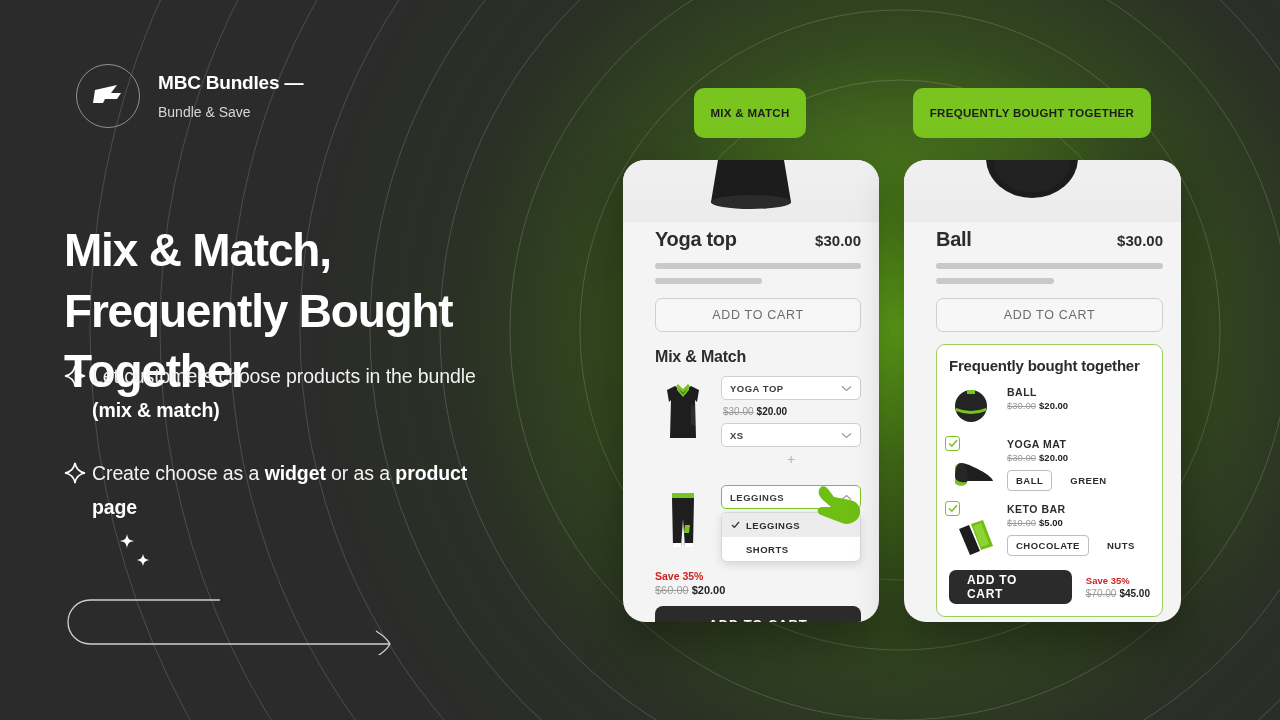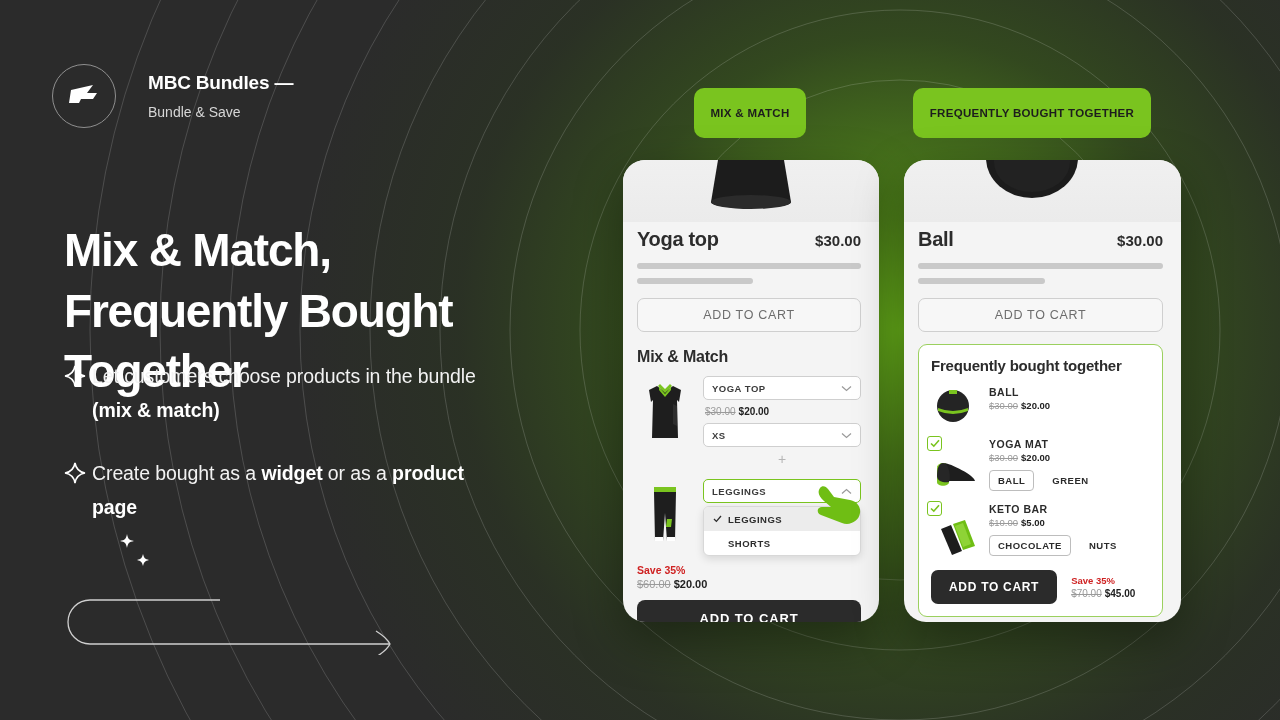--- a/index.html
+++ b/index.html
@@ -14,22 +14,22 @@
     width: 1280px; height: 720px;
     overflow: hidden;
     background:
       radial-gradient(circle at 900px 330px, rgba(110,190,25,0.95) 0%, rgba(88,155,20,0.72) 14%, rgba(60,108,16,0.45) 30%, rgba(40,70,14,0.22) 45%, rgba(43,43,43,0.0) 62%),
       #2b2b2b;
   }
   #arcs { position: absolute; inset: 0; pointer-events: none; }
 
   
   .brand {
-    position: absolute; left: 52px; top: 64px;
-    display: flex; align-items: center; gap: 32px;
+    position: absolute; left: 76px; top: 64px;
+    display: flex; align-items: center; gap: 18px;
   }
   .brand-logo {
     width: 64px; height: 64px; border-radius: 50%;
     border: 1.5px solid #8f8f8f;
     display: flex; align-items: center; justify-content: center;
   }
   .brand-text .brand-title {
     color: #ffffff; font-size: 19px; font-weight: bold; letter-spacing: -0.2px;
     line-height: 1.2;
   }
@@ -60,21 +60,21 @@
     position: absolute;
     background: #f4f4f4;
     border-radius: 22px;
     box-shadow: 0 18px 48px rgba(0,0,0,0.38);
     overflow: hidden;
   }
   .phone-hero {
     height: 62px; background: linear-gradient(180deg,#f0f0f0 0%, #ebebeb 100%);
     position: relative;
   }
-  .phone-body { padding: 0 18px 16px 14px; }
+  .phone-body { padding: 0 18px 16px 32px; }
 
   .prow { display: flex; align-items: baseline; justify-content: space-between; margin-top: 6px; }
   .ptitle { font-size: 20px; font-weight: bold; color: #2c2c2c; letter-spacing: -0.3px; }
   .pprice { font-size: 15px; font-weight: bold; color: #2c2c2c; }
   .skel { height: 6px; border-radius: 4px; background: #c9c9c9; margin-top: 12px; }
   .skel.short { width: 52%; margin-top: 9px; }
 
   .atc-outline {
     margin-top: 14px; height: 34px; border: 1px solid #cfcfcf; border-radius: 7px;
     background: #f7f7f7; display: flex; align-items: center; justify-content: center;
@@ -210,21 +210,21 @@
         <span>Let customers choose products in the bundle </span><b>(mix &amp; match)</b>
       </div>
     </div>
     <div class="bullet">
       <span class="bullet-star">
         <svg width="22" height="22" viewBox="0 0 22 22">
             <path d="M11 1 C12 7 15 10 21 11 C15 12 12 15 11 21 C10 15 7 12 1 11 C7 10 10 7 11 1 Z" fill="none" stroke="#ffffff" stroke-width="1.6"></path>
           </svg>
       </span>
       <div class="bullet-text">
-        <span>Create bought as a </span><b>widget</b><span> or as a </span><b>product page</b>
+        <span>Create choose as a </span><b>widget</b><span> or as a </span><b>product page</b>
       </div>
     </div>
   </div>
 
   <div class="sparkles">
     <svg width="50" height="42" viewBox="0 0 50 42">
       <path d="M11 2 C12 7 13 8 18 9 C13 10 12 11 11 16 C10 11 9 10 4 9 C9 8 10 7 11 2 Z" fill="#ffffff"></path>
       <path d="M27 22 C28 26 29 27 33 28 C29 29 28 30 27 34 C26 30 25 29 21 28 C25 27 26 26 27 22 Z" fill="#ffffff"></path>
     </svg>
   </div>
@@ -285,21 +285,21 @@
           <div class="select">
             <span>XS</span>
             <svg width="11" height="7" viewBox="0 0 11 7">
                 <path d="M1 1.5 L5.5 5.5 L10 1.5" fill="none" stroke="#9a9a9a" stroke-width="1.2"></path>
               </svg>
           </div>
           <div class="plus-sep">+</div>
         </div>
       </div>
 
-      <div class="mm-grid" style="margin-top:8px">
+      <div class="mm-grid" style="margin-top:14px">
         <div class="mm-thumbcol">
           <svg width="56" height="72" viewBox="0 0 56 72">
             <rect x="17" y="8" width="22" height="5" fill="#7ac41f"></rect>
             <path d="M17 13 L39 13 L38 62 L30 62 L28 34 L26 62 L18 62 Z" fill="#1e1e1e"></path>
             <path d="M30 40 L35 40 L34 48 L29 48 Z" fill="#7ac41f"></path>
             <rect x="18" y="58" width="8" height="4" fill="#ffffff"></rect>
             <rect x="30" y="58" width="8" height="4" fill="#ffffff"></rect>
           </svg>
         </div>
         <div class="mm-fieldcol">

